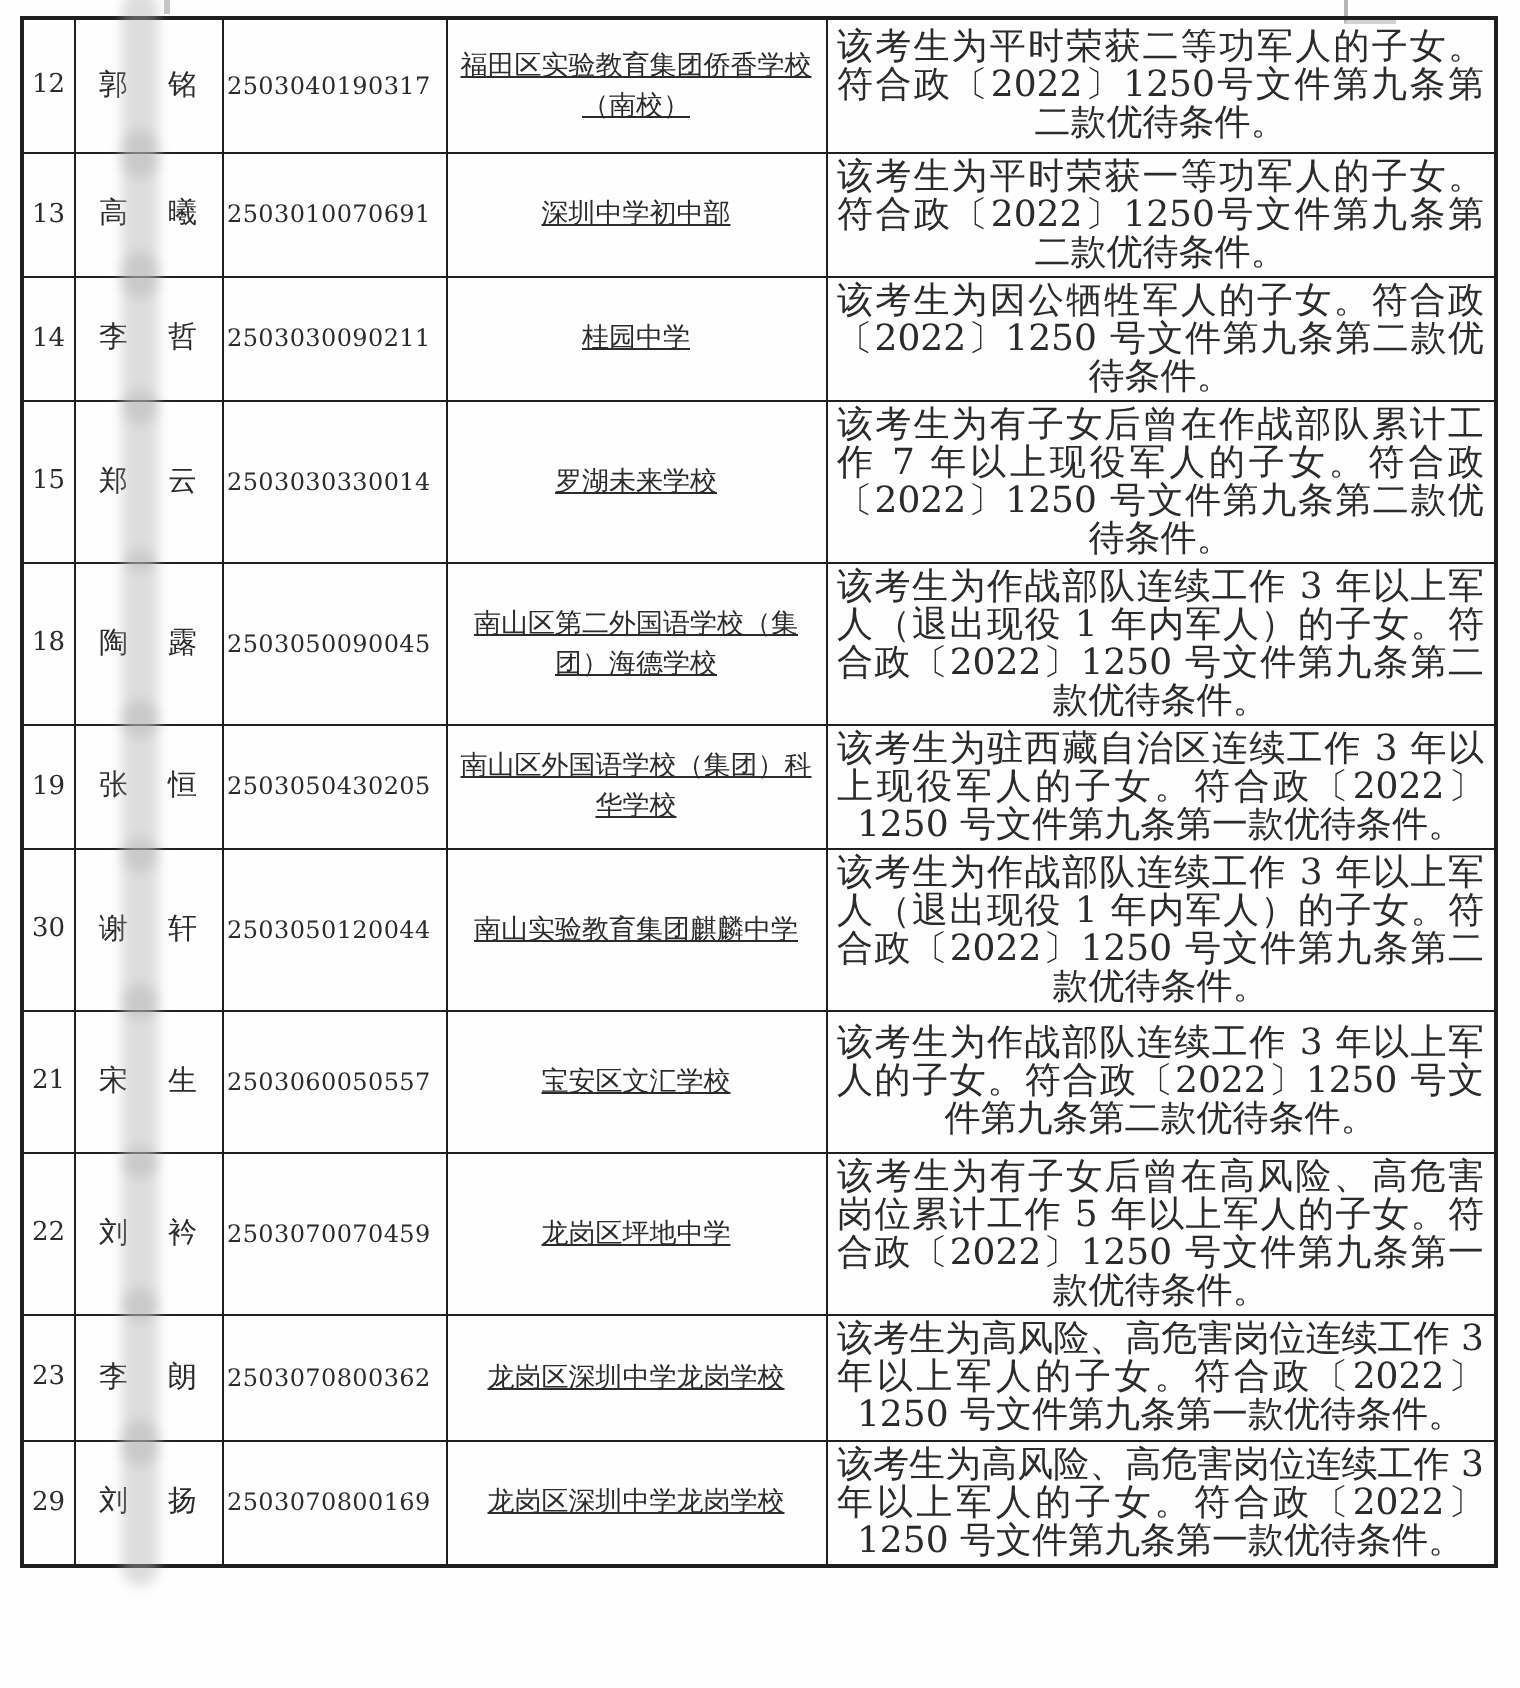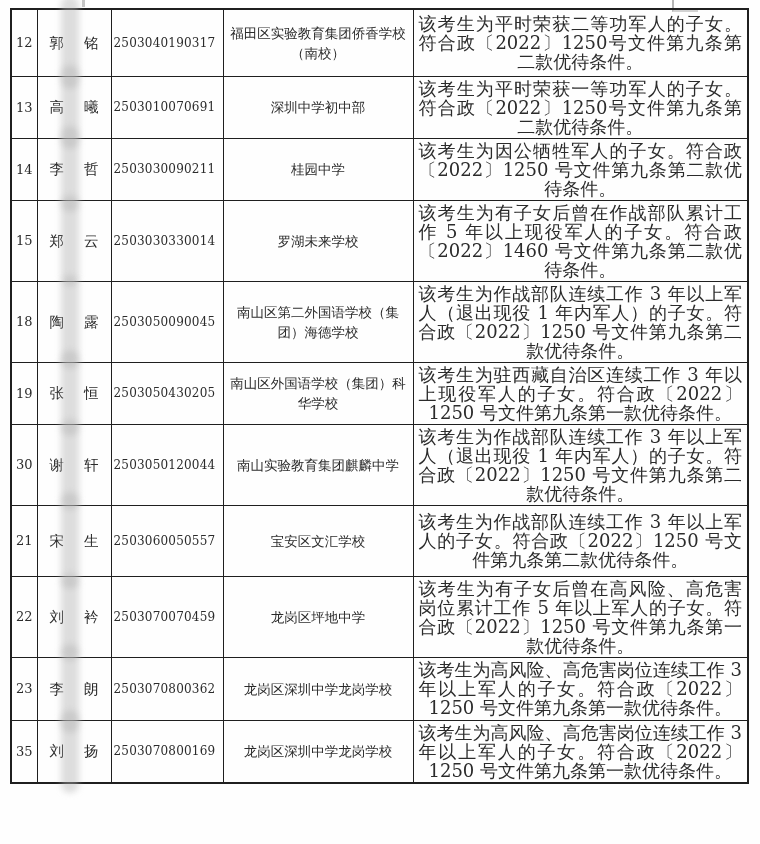--- a/index.html
+++ b/index.html
@@ -24,21 +24,21 @@
     position:relative;display:flex;align-items:center;justify-content:center;
     gap:20px;font-size:14.5px;line-height:20px;
   }
   .blur-strip{
     position:absolute;left:calc(50% - 13px);width:18px;
     background:rgba(177,177,177,0.42);
     filter:blur(3px);border-radius:9px;
     pointer-events:none;z-index:2;
   }
   .c-id{text-align:left;font-size:12px;letter-spacing:.2px;padding:0 2px;}
-  .c-school{text-align:center;font-size:13.5px;line-height:20px;padding:2px 2px;}
+  .c-school{text-align:center;font-size:13.5px;line-height:20px;padding:2px 2px;text-decoration:underline;}
   .c-remark{
     font-size:18px;line-height:19px;padding:2px 5px;
     text-align:justify;text-align-last:center;
   }
   .corner-mark{
     position:absolute;left:672px;top:0;width:24px;height:10px;
     border-left:2px solid #b5b5b5;border-bottom:2px solid #d2d2d2;
   }
   .tick-mark{
     position:absolute;left:82px;top:0;width:3px;height:7px;background:#c6c6c6;
@@ -103,21 +103,21 @@
           <td class="c-no">15</td>
           <td class="c-name">
             <div class="name-wrap">
               <span>郑</span>
               <span>云</span>
               <div class="blur-strip" style="height: 91px; top: -35.5px;"></div>
             </div>
           </td>
           <td class="c-id">2503030330014</td>
           <td class="c-school">罗湖未来学校</td>
-          <td class="c-remark">该考生为有子女后曾在作战部队累计工作 5 年以上现役军人的子女。符合政〔2022〕1460 号文件第九条第二款优待条件。</td>
+          <td class="c-remark">该考生为有子女后曾在作战部队累计工作 7 年以上现役军人的子女。符合政〔2022〕1250 号文件第九条第二款优待条件。</td>
         </tr>
         <tr style="height: 68px;">
           <td class="c-no">18</td>
           <td class="c-name">
             <div class="name-wrap">
               <span>陶</span>
               <span>露</span>
               <div class="blur-strip" style="height: 94px; top: -37px;"></div>
             </div>
           </td>
@@ -184,21 +184,21 @@
               <span>李</span>
               <span>朗</span>
               <div class="blur-strip" style="height: 89px; top: -34.5px;"></div>
             </div>
           </td>
           <td class="c-id">2503070800362</td>
           <td class="c-school">龙岗区深圳中学龙岗学校</td>
           <td class="c-remark">该考生为高风险、高危害岗位连续工作 3 年以上军人的子女。符合政〔2022〕1250 号文件第九条第一款优待条件。</td>
         </tr>
         <tr style="height: 57px;">
-          <td class="c-no">35</td>
+          <td class="c-no">29</td>
           <td class="c-name">
             <div class="name-wrap">
               <span>刘</span>
               <span>扬</span>
               <div class="blur-strip" style="height: 83px; top: -31.5px;"></div>
             </div>
           </td>
           <td class="c-id">2503070800169</td>
           <td class="c-school">龙岗区深圳中学龙岗学校</td>
           <td class="c-remark">该考生为高风险、高危害岗位连续工作 3 年以上军人的子女。符合政〔2022〕1250 号文件第九条第一款优待条件。</td>

